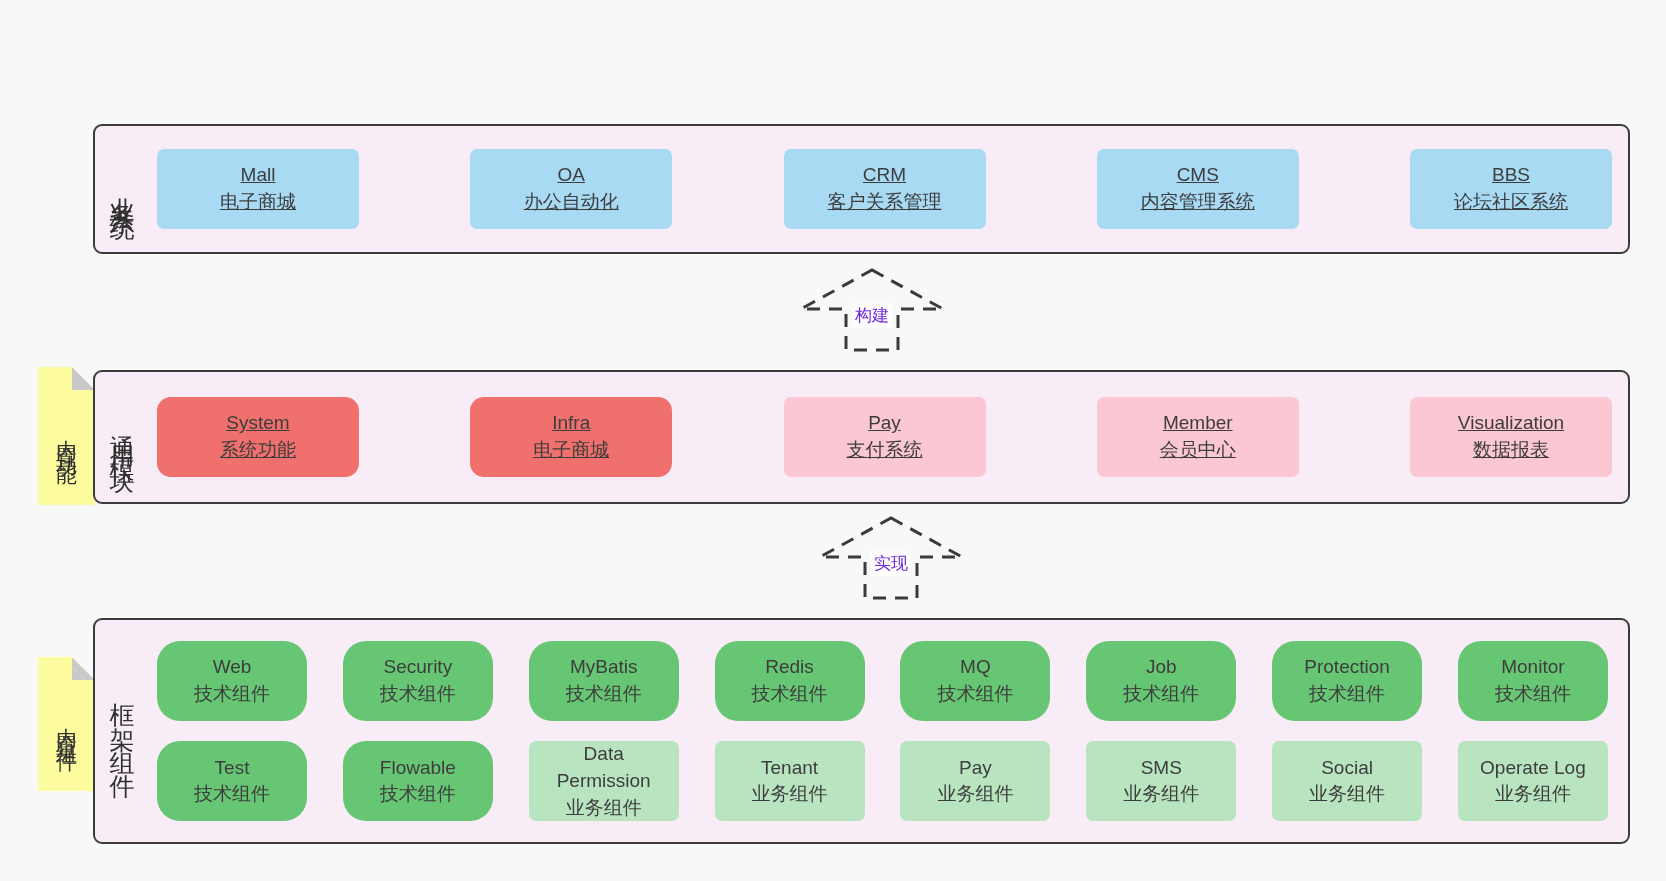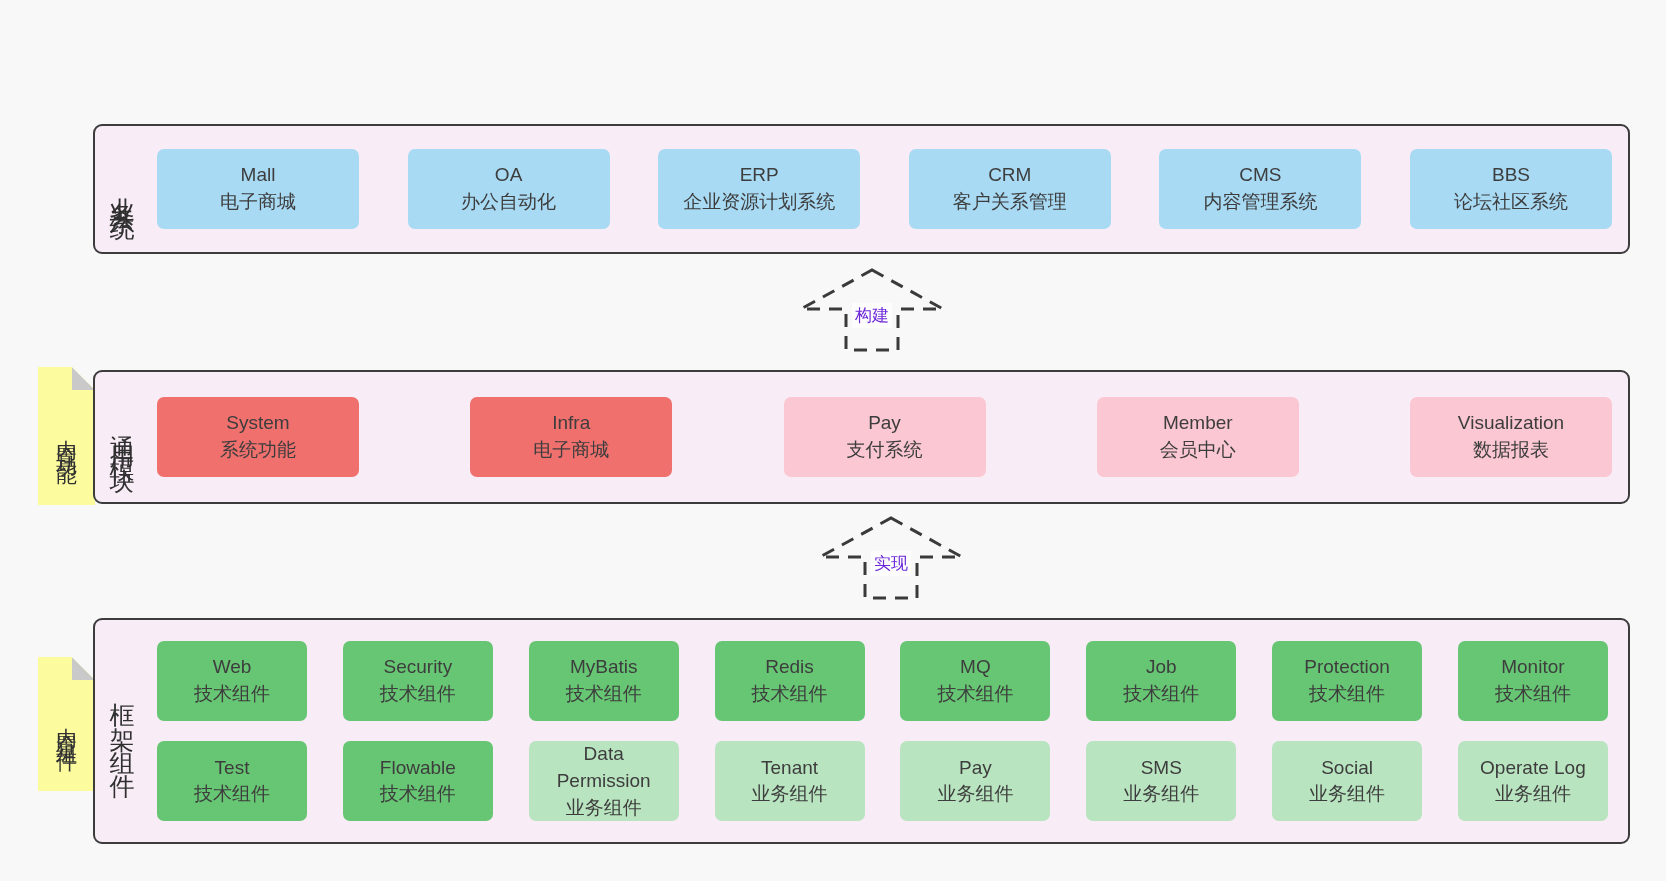--- a/index.html
+++ b/index.html
@@ -15,27 +15,27 @@
   .ls-md{letter-spacing:11px;}
   .ls-lg{letter-spacing:24px;}
 
   .row{flex:1;display:flex;justify-content:space-between;align-items:center;padding:0 16px 0 6px;}
   .rows-col{flex:1;display:flex;flex-direction:column;justify-content:space-evenly;}
   .rows-col .row{flex:none;height:80px;padding:0 20px 0 6px;}
 
   .box{border-radius:7px;display:flex;flex-direction:column;justify-content:center;
        align-items:center;text-align:center;color:var(--text);line-height:1.4;
        box-sizing:border-box;padding:0 10px;height:80px;}
-  .w-wide{width:202px;}
+  .w-wide{width:202px;text-decoration:underline;}
   .w-narrow{width:150px;}
   .box .en,.box .zh{font-size:19px;}
   .blue{background:var(--blue);}
-  .red{background:var(--red);}
+  .red{background:var(--red);border-radius:14px;}
   .pink{background:var(--pink);}
-  .green{background:var(--green);}
+  .green{background:var(--green);border-radius:23px;}
   .lightgreen{background:var(--lightgreen);}
 
   .sticky{position:absolute;left:38px;width:57px;background:var(--sticky_bg);
           clip-path:polygon(0 0,calc(100% - 23px) 0,100% 23px,100% 100%,0 100%);
           display:flex;align-items:center;justify-content:center;z-index:0;}
   .fold{position:absolute;top:0;right:0;width:23px;height:23px;background:var(--sticky_fold);
         clip-path:polygon(0 0,100% 100%,0 100%);}
   .sticky-text{writing-mode:vertical-rl;text-orientation:upright;font-size:21px;
                letter-spacing:8px;color:#303030;padding-top:6px;}
 
@@ -65,24 +65,20 @@
     <div class="row">
         <div class="box blue w-wide">
           <div class="en">Mall</div>
           <div class="zh">电子商城</div>
         </div>
         <div class="box blue w-wide">
           <div class="en">OA</div>
           <div class="zh">办公自动化</div>
         </div>
         <div class="box blue w-wide">
-          <div class="en">ERP</div>
-          <div class="zh">企业资源计划系统</div>
-        </div>
-        <div class="box blue w-wide">
           <div class="en">CRM</div>
           <div class="zh">客户关系管理</div>
         </div>
         <div class="box blue w-wide">
           <div class="en">CMS</div>
           <div class="zh">内容管理系统</div>
         </div>
         <div class="box blue w-wide">
           <div class="en">BBS</div>
           <div class="zh">论坛社区系统</div>

